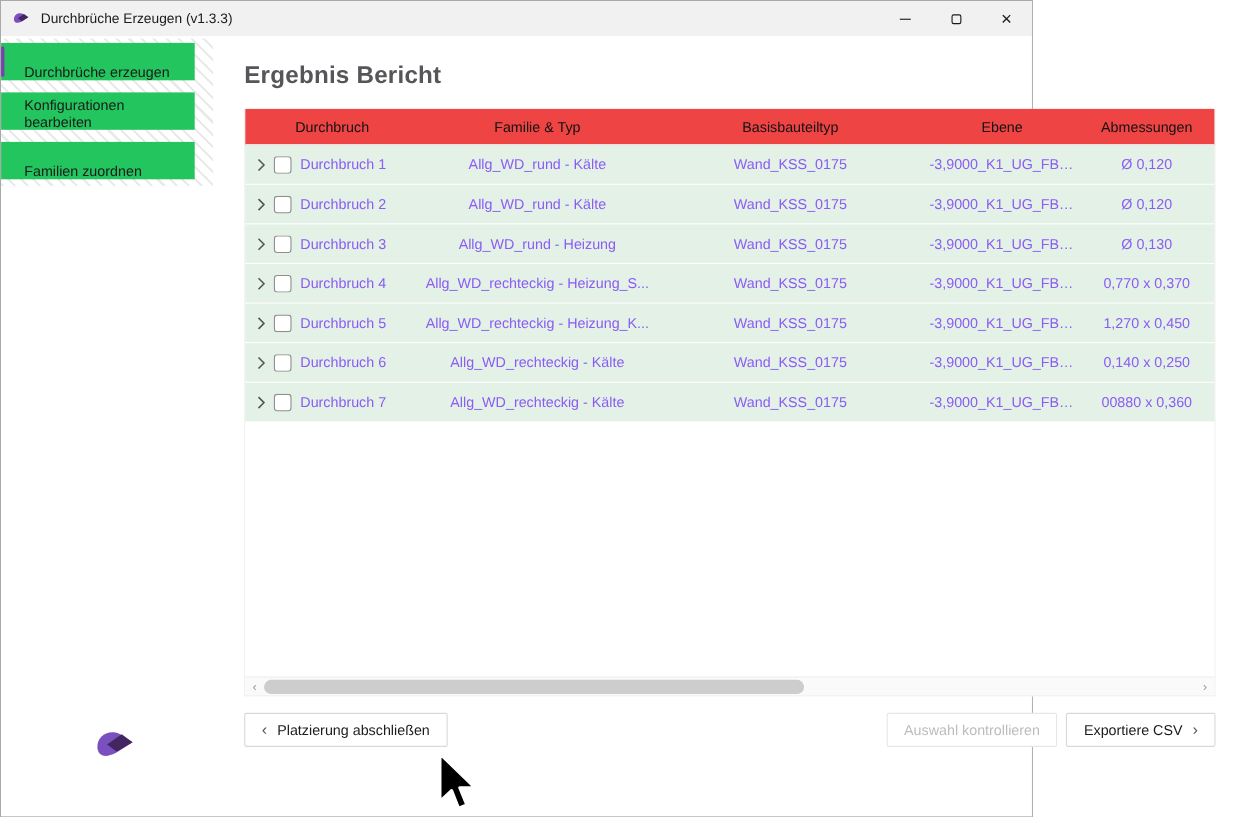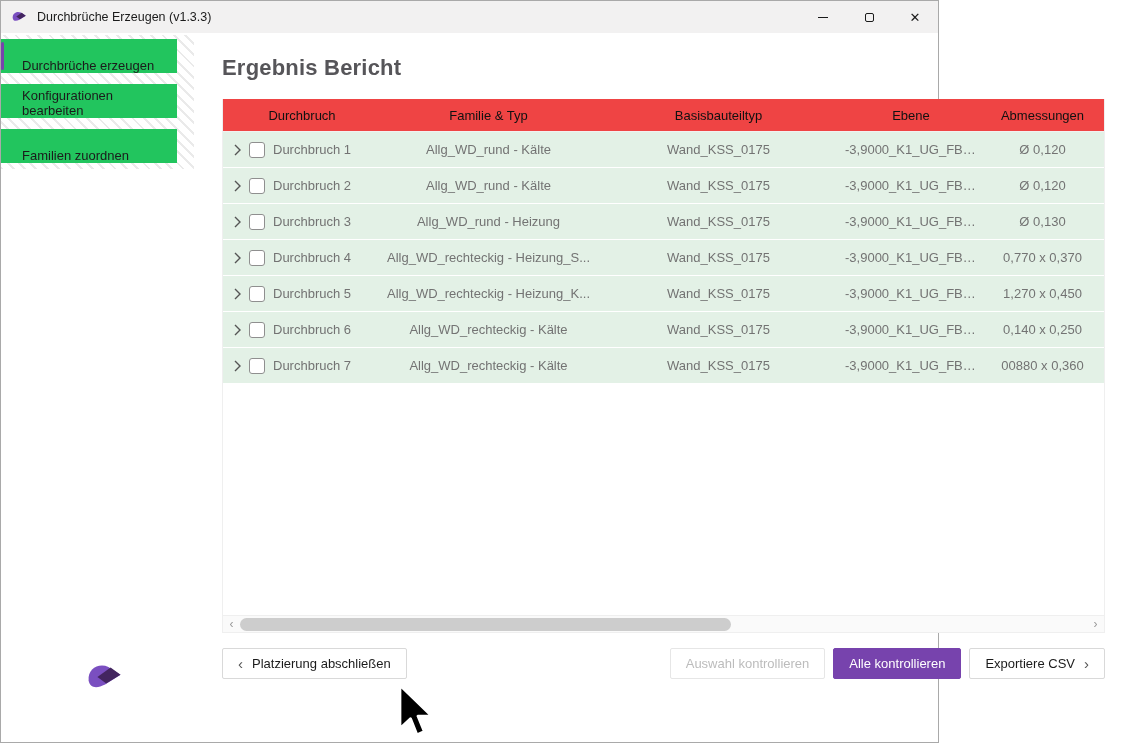--- a/index.html
+++ b/index.html
@@ -75,21 +75,21 @@
   }
   .grid-cols{display:grid;grid-template-columns:158px 215px 245px 140px 123px;}
   .thead{
     height:33px;align-items:center;background:#ef4444;
     font-size:13px;font-weight:400;color:#111;
     border-bottom:1px solid #f1f1f1;
   }
   .thead .hcell{text-align:center;}
   .trow{
     height:35px;align-items:center;background:var(--row-green);
-    margin-bottom:1px;font-size:13px;color:#737373;
+    margin-bottom:1px;font-size:13px;color:#8b5cf6;
   }
   .cell{text-align:center;overflow:hidden;white-space:nowrap;text-overflow:ellipsis;padding:0 4px;}
   .cell.c1{
     display:flex;align-items:center;text-align:left;padding-left:10px;gap:8px;
   }
   .expand{display:flex;align-items:center;}
   .cb{
     width:16px;height:16px;border:1px solid #8f8f8f;border-radius:3px;background:#fff;
     flex:0 0 16px;
   }
@@ -312,23 +312,20 @@
 
       <div class="footer">
         <div class="btn">
           <span class="chev">‹</span>
           <span>Platzierung abschließen</span>
         </div>
         <span class="spacer"></span>
         <div class="btn disabled">
           <span>Auswahl kontrollieren</span>
         </div>
-        <div class="btn primary">
-          <span>Alle kontrollieren</span>
-        </div>
         <div class="btn">
           <span>Exportiere CSV</span>
           <span class="chev">›</span>
         </div>
       </div>
     </div>
   </div>
 </div>
 
 <svg class="cursor" width="38" height="58" viewBox="0 0 13.5 21">

